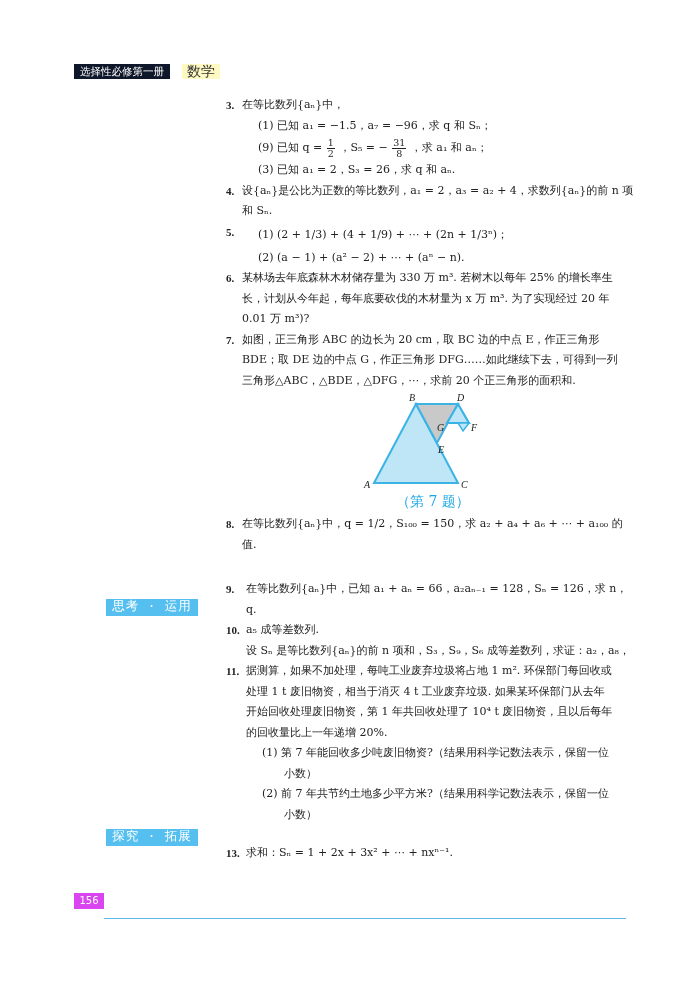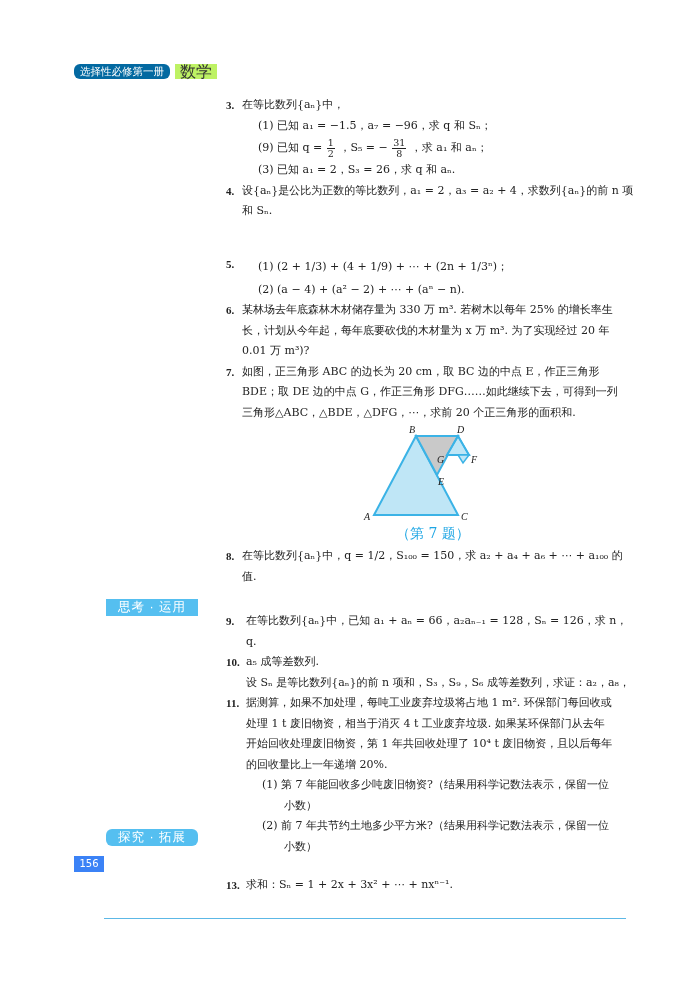--- a/index.html
+++ b/index.html
@@ -1,36 +1,36 @@
 <!DOCTYPE html>
 <html><head>
 <meta charset="utf-8">
 <style>
   html, body { margin:0; padding:0; background:#ffffff; }
   body { width:700px; height:981px; position:relative; overflow:hidden;
          font-family:"DejaVu Serif", "Liberation Serif", serif; color:#222; }
   .hdr { position:absolute; left:74px; top:64px; display:flex; height:15px; }
-  .hdr-a { background:#0369a1; color:#fff; font-family:"DejaVu Sans", sans-serif;
-           font-size:10.5px; line-height:15px; padding:0 6px;border-radius:6px; }
-  .hdr-b { background:#bef264; color:#333; font-family:"DejaVu Sans", sans-serif;
-           font-size:16px; line-height:15px; padding:0 5px; margin-left:5px; }
+  .hdr-a { background:#0f172a; color:#fff; font-family:"DejaVu Sans", sans-serif;
+           font-size:10.5px; line-height:15px; padding:0 6px; }
+  .hdr-b { background:#fef9c3; color:#333; font-family:"DejaVu Sans", sans-serif;
+           font-size:14px; line-height:15px; padding:0 5px; margin-left:12px; }
   .content { position:absolute; left:226px; top:95px; width:410px; font-size:11px; line-height:20.5px; }
   .p { position:relative; padding-left:16px; }
   .p .n { position:absolute; left:0; top:0; font-weight:bold; font-family:"Liberation Serif", serif; }
   .p.wide { padding-left:20px; }
   .sub { padding-left:16px; }
   .sub2 { padding-left:38px; }
   .frac { display:inline-block; vertical-align:middle; text-align:center; font-size:9.5px; line-height:10px; margin:0 1px; }
   .frac span { display:block; }
   .frac .num { border-bottom:1px solid #222; padding:0 1px; }
   .fig { position:relative; width:410px; height:115px; }
   .caption { position:absolute; left:170px; top:100px; color:#1ea6e4; font-size:14px; }
   .tag { position:absolute; left:106px; width:92px; height:17px; background:#55bff0; color:#fff;
-         font-family:Liberation Sans, sans-serif; font-size:12.5px; line-height:17px; text-align:center; letter-spacing:1px; }
-  .footer-num { position:absolute; left:74px; top:856px; width:30px; height:16px; background:#3b82f6; color:#fff;
+         font-family:Liberation Mono, monospace; font-size:12.5px; line-height:17px; text-align:center; letter-spacing:1px; }
+  .footer-num { position:absolute; left:74px; top:893px; width:30px; height:16px; background:#d946ef; color:#fff;
          font-family:"DejaVu Sans", sans-serif; font-size:10px; line-height:16px; text-align:center; }
   .footer-line { position:absolute; left:104px; top:918px; width:522px; height:1px; background:#5cb8e6; }
 </style>
 </head>
 <body>
 
 <div class="hdr">
   <span class="hdr-a">选择性必修第一册</span>
   <span class="hdr-b">数学</span>
 </div>
@@ -52,22 +52,22 @@
   </div>
 
   <div class="p">
     <span class="n">4.</span>
     <div>设{aₙ}是公比为正数的等比数列，a₁ = 2，a₃ = a₂ + 4，求数列{aₙ}的前 n 项</div>
     <div>和 Sₙ.</div>
   </div>
 
   <div class="p">
     <span class="n">5.</span>
-    <div class="sub" style="line-height:26px;margin-top:32px;">(1) (2 + 1/3) + (4 + 1/9) + ⋯ + (2n + 1/3ⁿ)；</div>
-    <div class="sub">(2) (a − 4) + (a² − 2) + ⋯ + (aⁿ − n).</div>
+    <div class="sub" style="line-height:26px;">(1) (2 + 1/3) + (4 + 1/9) + ⋯ + (2n + 1/3ⁿ)；</div>
+    <div class="sub">(2) (a − 1) + (a² − 2) + ⋯ + (aⁿ − n).</div>
   </div>
 
   <div class="p">
     <span class="n">6.</span>
     <div>某林场去年底森林木材储存量为 330 万 m³. 若树木以每年 25% 的增长率生</div>
     <div>长，计划从今年起，每年底要砍伐的木材量为 x 万 m³. 为了实现经过 20 年</div>
     <div>0.01 万 m³)?</div>
   </div>
 
   <div class="p">
@@ -125,16 +125,16 @@
 
   <div style="height:18px;"></div>
 
   <div class="p wide">
     <span class="n">13.</span>
     <div>求和：Sₙ = 1 + 2x + 3x² + ⋯ + nxⁿ⁻¹.</div>
   </div>
 </div>
 
 <div class="tag" style="top:599px;">思考 · 运用</div>
-<div class="tag" style="top:829px;border-radius:6px;">探究 · 拓展</div>
+<div class="tag" style="top:829px;">探究 · 拓展</div>
 
 <div class="footer-num">156</div>
 <div class="footer-line"></div>
 
 </body></html>

